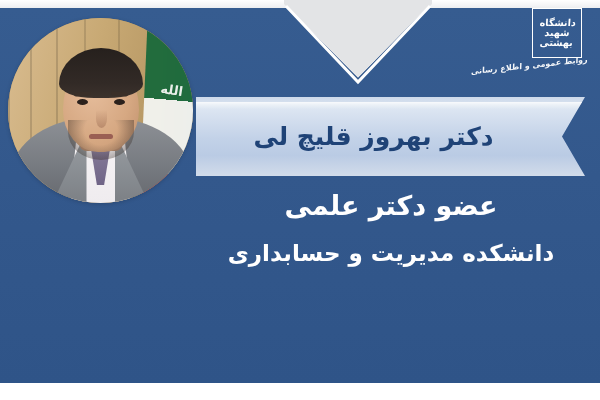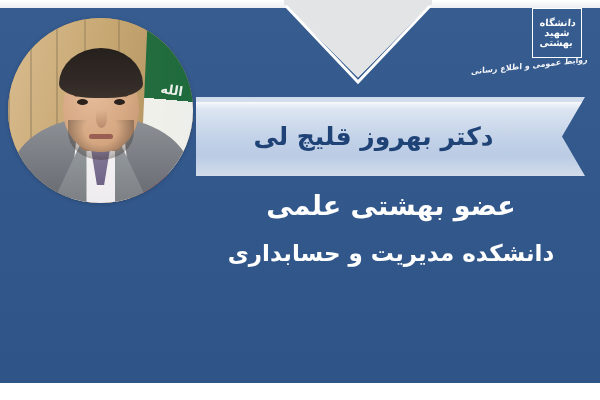--- a/index.html
+++ b/index.html
@@ -421,17 +421,17 @@
       <div class="subject-mouth"></div>
     </div>
   </div>
 
   <div class="ribbon">
     <div class="ribbon-highlight"></div>
     <div class="ribbon-name">دکتر بهروز قلیچ لی</div>
   </div>
 
   <div class="subtitle">
-    <div class="subtitle-line-1">عضو بهشتی علمی</div>
+    <div class="subtitle-line-1">عضو دکتر علمی</div>
     <div class="subtitle-line-2">دانشکده مدیریت و حسابداری</div>
   </div>
 
 </div>
 
 </body></html>

